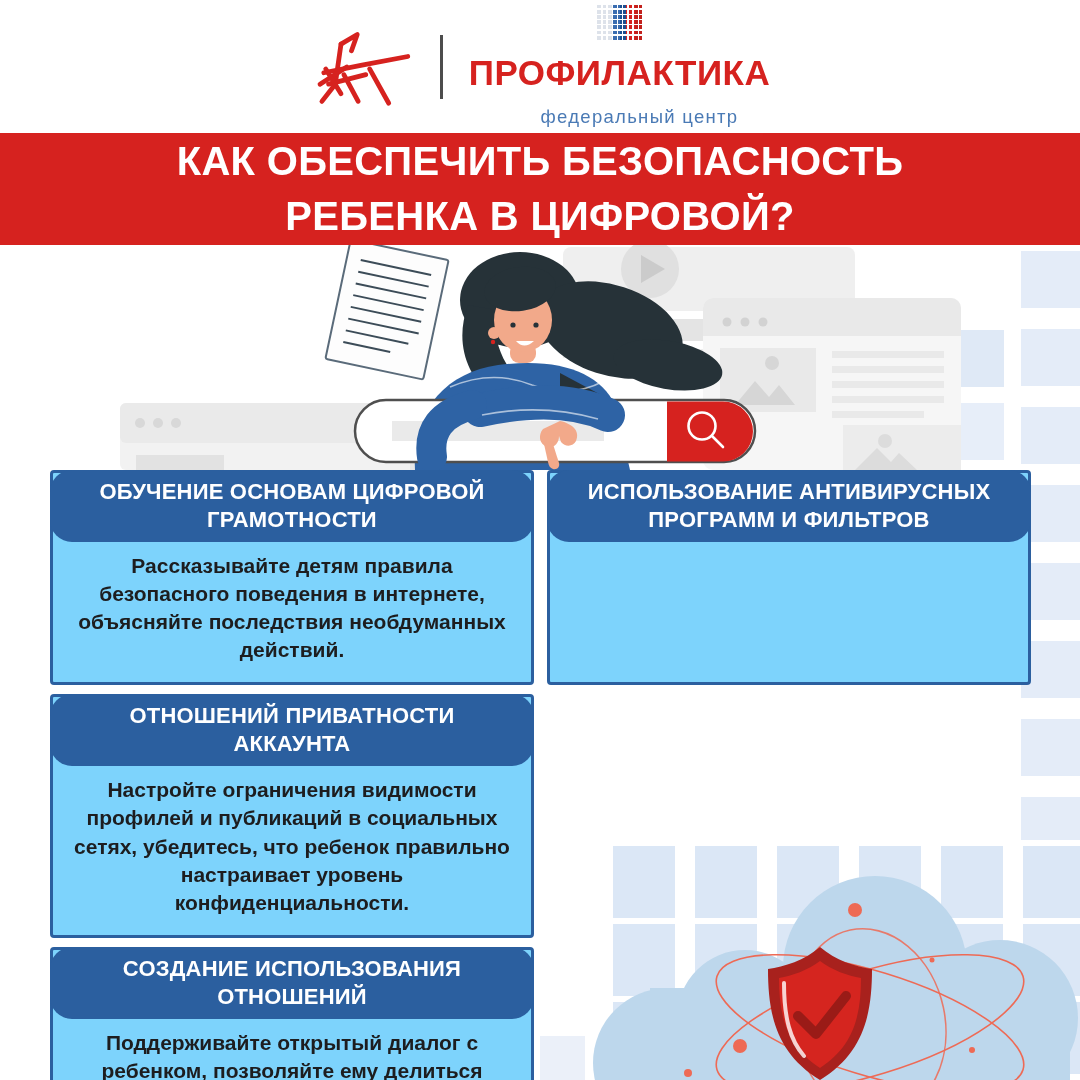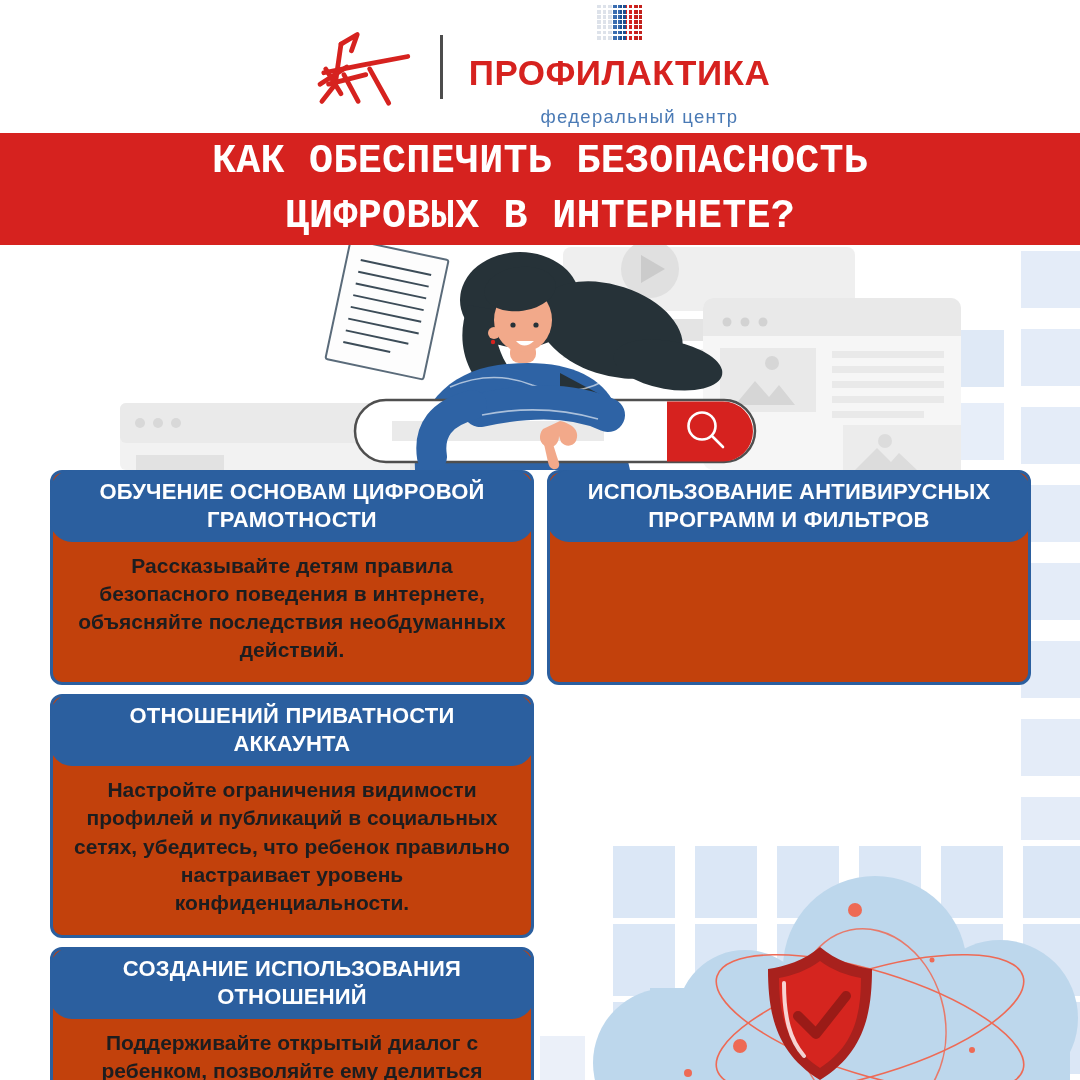--- a/index.html
+++ b/index.html
@@ -28,30 +28,30 @@
     background-image:
       repeating-linear-gradient(0deg,#fff 0 1.4px,transparent 1.4px 5.2px),
       repeating-linear-gradient(90deg,#fff 0 1.4px,transparent 1.4px 5.2px),
       linear-gradient(90deg,#dde2ea 0 34%,#3a6db0 34% 52%,#1d4f90 52% 66%,#d6221f 66% 84%,#c2201c 84% 100%);}
   .org-name{font-size:35px;font-weight:bold;color:#d6221f;letter-spacing:.5px;line-height:1.05;}
   .org-subtitle{font-size:18.5px;color:#4a7ab5;letter-spacing:1.3px;margin-left:40px;}
 
   
   .banner{position:relative;z-index:2;height:112px;background:#d6221f;color:#fff;
     display:flex;flex-direction:column;align-items:center;justify-content:center;
-    font-size:40px;font-weight:bold;line-height:1.38;text-align:center;letter-spacing:.3px;font-family:Liberation Mono, monospace;}
+    font-size:40px;font-weight:bold;line-height:1.38;text-align:center;letter-spacing:.3px;}
 
   
   .scene{position:relative;z-index:1;height:225px;}
   .scene svg{position:absolute;left:0;top:0;}
 
   
   .cards{position:relative;z-index:2;margin:0 49px 0 50px;display:grid;
     grid-template-columns:1fr 1fr;column-gap:13px;row-gap:9px;align-items:stretch;}
-  .card{border:3px solid #2b5f9f;border-radius:12px;background:#c2410c;}
+  .card{border:3px solid #2b5f9f;border-radius:4px;background:#7dd3fc;}
   .card-title{margin:-3px;border-radius:22px;background:#2b5f9f;color:#fff;
     min-height:69px;box-sizing:border-box;padding:8px 30px;
     display:flex;align-items:center;justify-content:center;
     text-align:center;font-weight:bold;font-size:22px;line-height:1.27;letter-spacing:.2px;}
   .card-body{padding:13px 18px 18px;text-align:center;font-size:21px;line-height:1.34;color:#1d1d1f;font-weight:bold;}
   .card--last{grid-column:1;}
 </style>
 </head>
 <body>
 
@@ -111,21 +111,21 @@
     <div class="logo-divider"></div>
     <div class="prof-block">
       <div class="pixel-grid"></div>
       <div class="org-name">ПРОФИЛАКТИКА</div>
       <div class="org-subtitle">федеральный центр</div>
     </div>
   </header>
 
   <div class="banner">
     <div>КАК ОБЕСПЕЧИТЬ БЕЗОПАСНОСТЬ</div>
-    <div>ЦИФРОВЫХ В ИНТЕРНЕТЕ?</div>
+    <div>РЕБЕНКА В ЦИФРОВОЙ?</div>
   </div>
 
   <div class="scene">
     <svg width="1080" height="225" viewBox="0 0 1080 225">
 
       <g>
         <rect x="120" y="158" width="400" height="67" rx="6" fill="#f2f2f2"></rect>
         <rect x="120" y="158" width="400" height="40" rx="6" fill="#eaeaea"></rect>
         <circle cx="140" cy="178" r="5" fill="#d8d8d8"></circle>
         <circle cx="158" cy="178" r="5" fill="#d8d8d8"></circle>

